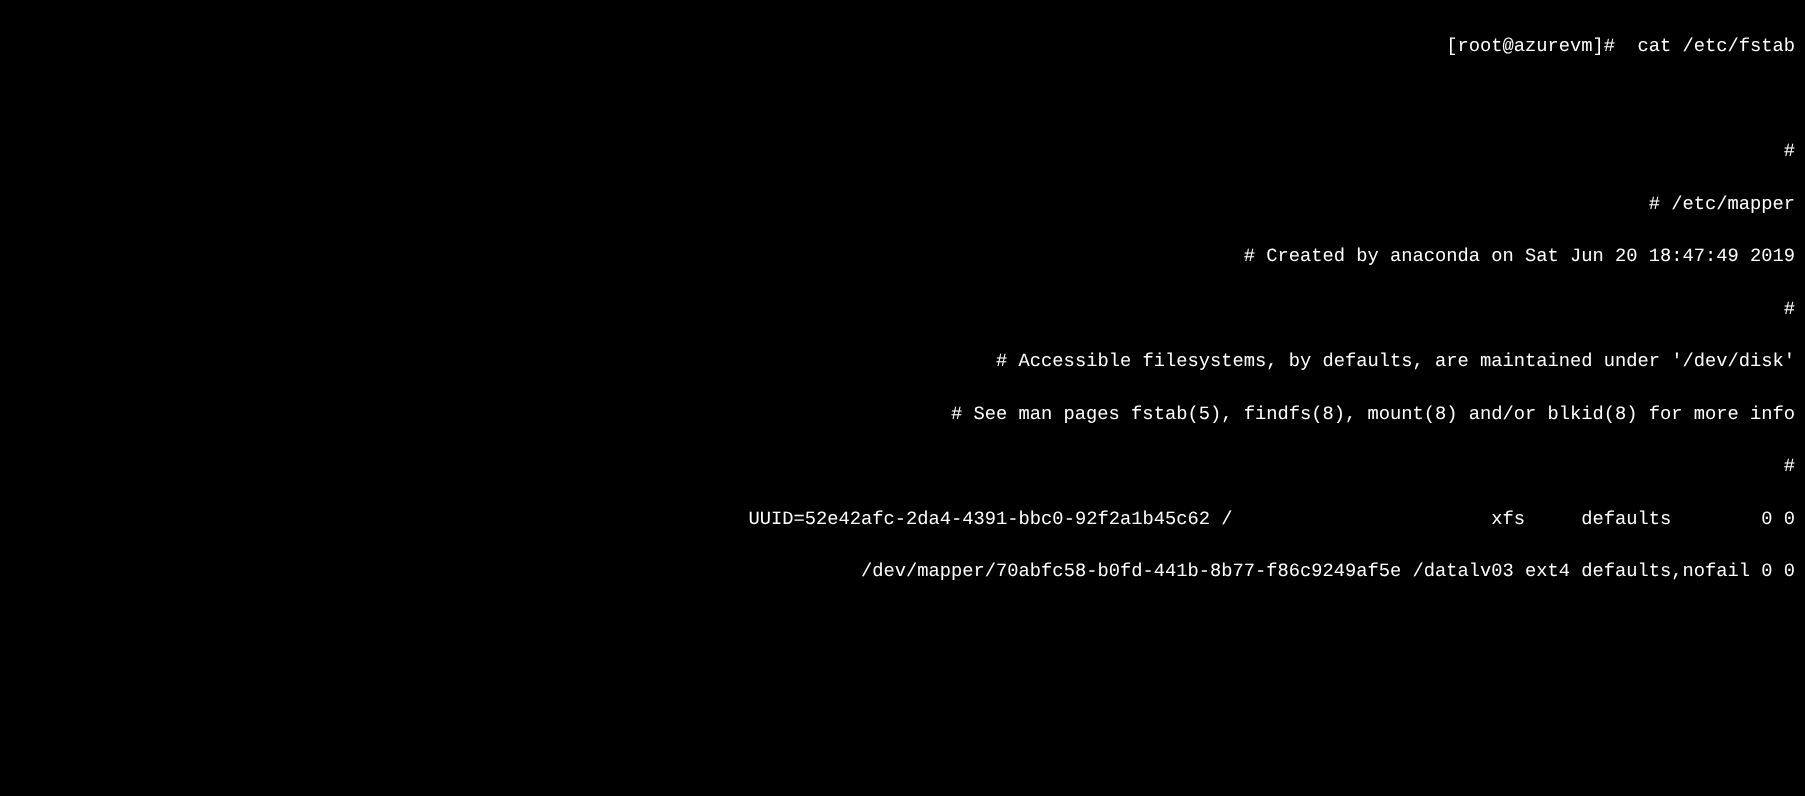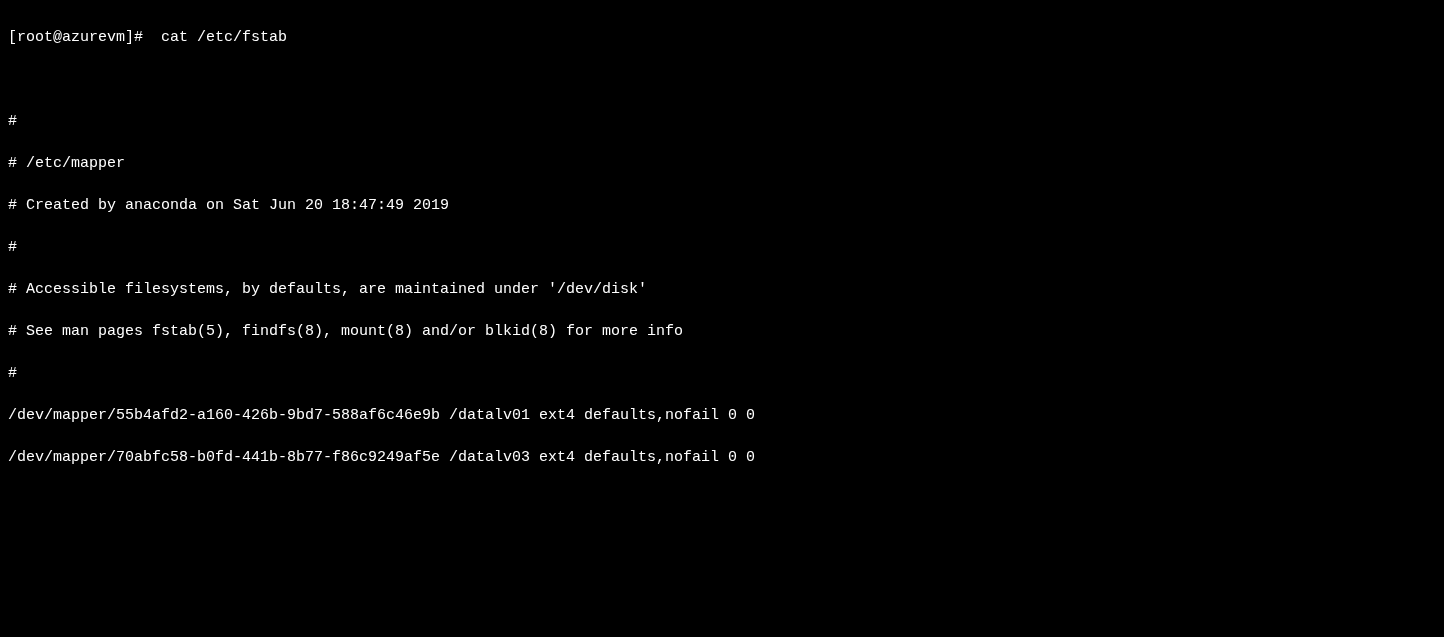--- a/index.html
+++ b/index.html
@@ -12,36 +12,37 @@
     line-height: 1.4;
     width: 1444px;
   }
   .terminal {
     padding: 6px 8px;
     white-space: pre;
   }
   .line {
     display: block;
     min-height: 1.4em;
+    text-align: right;
   }
 </style>
 </head>
 <body>
 
 <div class="terminal">
 <span class="line"><span>[root@azurevm]#</span><span>  cat /etc/fstab</span></span>
 <span class="line"></span>
 <span class="line">#</span>
 <span class="line"># /etc/mapper</span>
 <span class="line"># Created by anaconda on Sat Jun 20 18:47:49 2019</span>
 <span class="line">#</span>
 <span class="line"># Accessible filesystems, by defaults, are maintained under '/dev/disk'</span>
 <span class="line"># See man pages fstab(5), findfs(8), mount(8) and/or blkid(8) for more info</span>
 <span class="line">#</span>
-<span class="line">/dev/mapper/55b4afd2-a160-426b-9bd7-588af6c46e9b /datalv01 ext4 defaults,nofail 0 0</span>
+<span class="line">UUID=52e42afc-2da4-4391-bbc0-92f2a1b45c62 /                       xfs     defaults        0 0</span>
 <span class="line">/dev/mapper/70abfc58-b0fd-441b-8b77-f86c9249af5e /datalv03 ext4 defaults,nofail 0 0</span>
 
 
 
 
 
 
 
 
 

